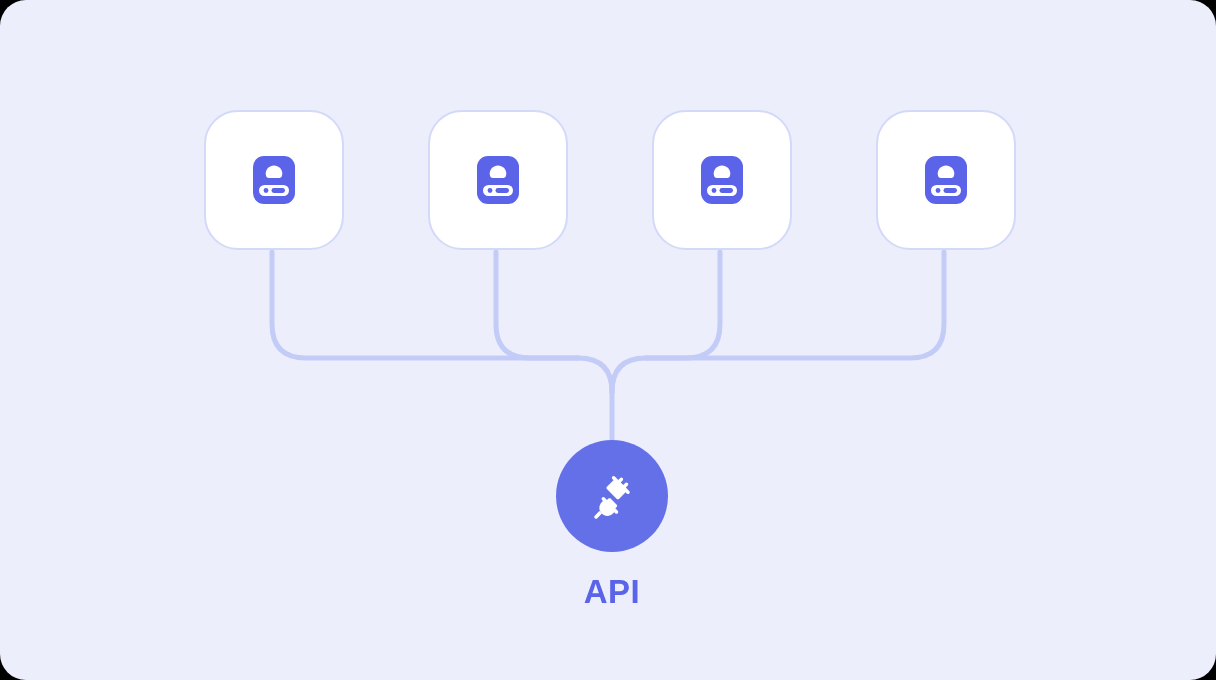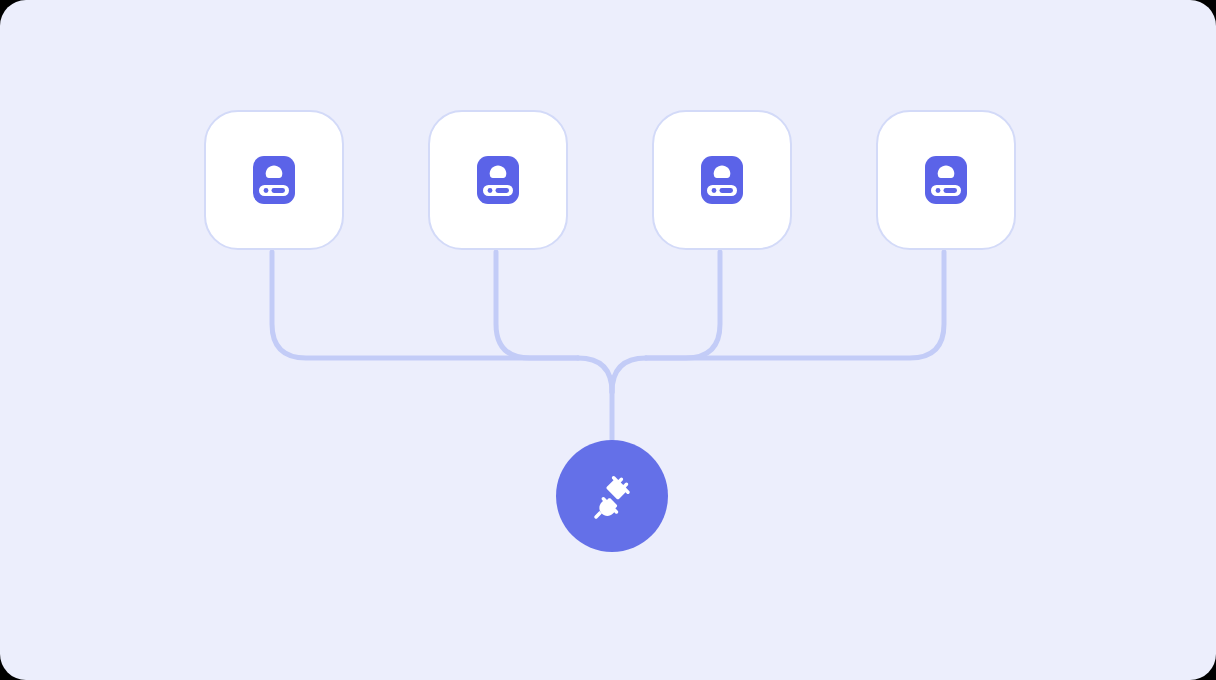--- a/index.html
+++ b/index.html
@@ -138,15 +138,16 @@
       <svg class="hub-icon" viewBox="0 0 56 56" xmlns="http://www.w3.org/2000/svg">
         <g fill="#ffffff">
           <path d="M36.2 10.1l-1.9 1.9-3.4-3.4c-.7-.7-1.8-.7-2.5 0s-.7 1.8 0 2.5l1.1 1.1-6.6 6.6c-.6.6-.6 1.6 0 2.2l9.9 9.9c.6.6 1.6.6 2.2 0l6.6-6.6 1.1 1.1c.7.7 1.8.7 2.5 0s.7-1.8 0-2.5l-3.4-3.4 1.9-1.9c.7-.7.7-1.8 0-2.5s-1.8-.7-2.5 0l-1.9 1.9-2.6-2.6 1.9-1.9c.7-.7.7-1.8 0-2.5s-1.8-.7-2.4.1z"></path>
           <path d="M24.4 30.6l-1.4 1.4-2.4-2.4c-.7-.7-1.8-.7-2.5 0s-.7 1.8 0 2.5l.9.9-1.3 1.3c-3.1 3.1-3.1 8.2 0 11.3 3.1 3.1 8.2 3.1 11.3 0l1.3-1.3.9.9c.7.7 1.8.7 2.5 0s.7-1.8 0-2.5l-2.4-2.4 1.4-1.4c.6-.6.6-1.6 0-2.2l-6.1-6.1c-.6-.6-1.6-.6-2.2 0z"></path>
           <path d="M17.9 45.6l-4.6 4.6c-.7.7-1.8.7-2.5 0s-.7-1.8 0-2.5l4.6-4.6 2.5 2.5z"></path>
         </g>
         <path d="M22.5 36.5a6.4 6.4 0 0 0 0 9.1" fill="none" stroke="#6470e8" stroke-width="2.4" stroke-linecap="round" opacity="0"></path>
       </svg>
     </div>
 
+    <div class="hub-label" style="left:492px; top:575px;">API</div>
 
   </div>
 </div>
 
 </body></html>

